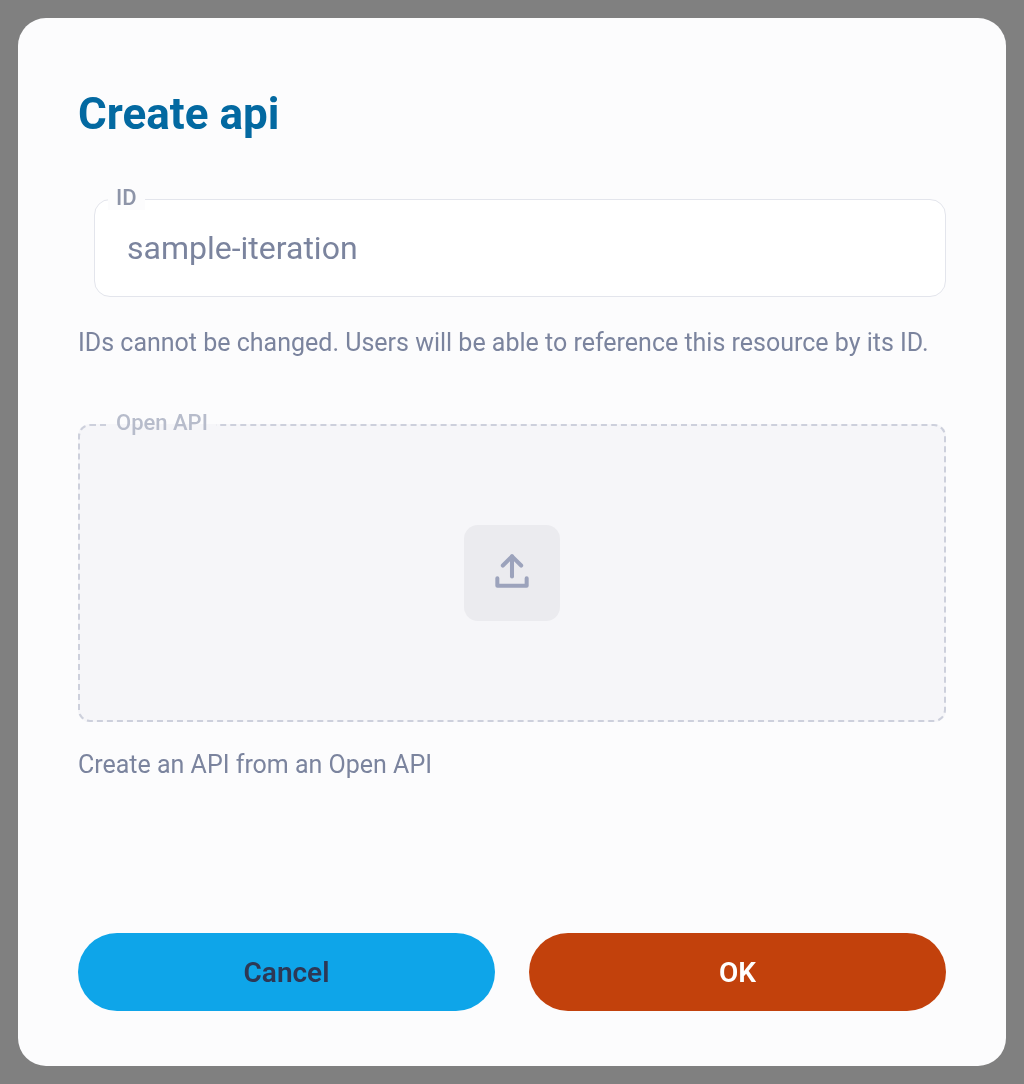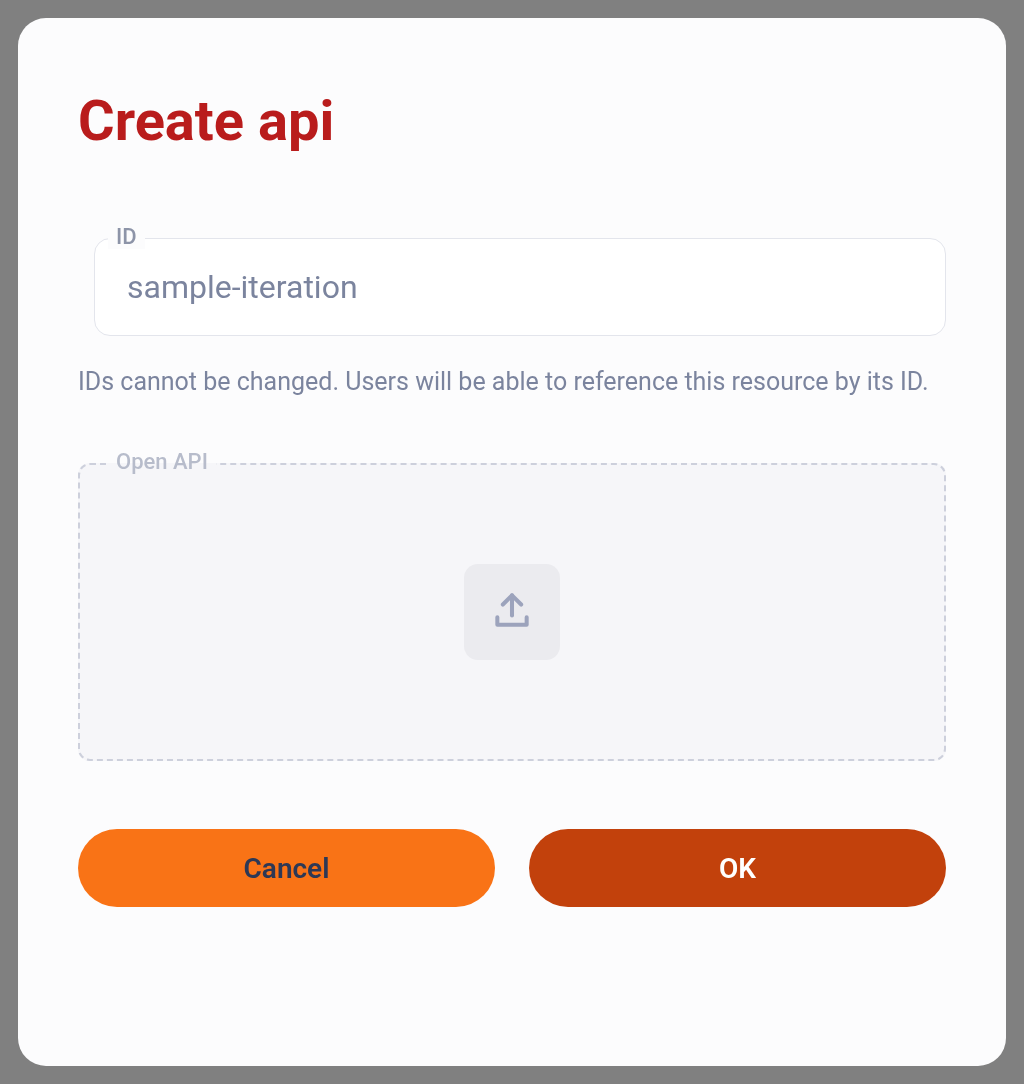--- a/index.html
+++ b/index.html
@@ -24,24 +24,24 @@
       right: 18px;
       bottom: 18px;
       background: #fcfcfd;
       border-radius: 28px;
       padding: 70px 60px 55px 60px;
       display: flex;
       flex-direction: column;
     }
 
     .modal-title {
-      font-size: 56px;
+      font-size: 44px;
       font-weight: 700;
-      color: #b91c1c;
-      margin-bottom: 84px;
+      color: #0369a1;
+      margin-bottom: 59px;
     }
 
     .field-group {
       position: relative;
       margin-bottom: 28px;
       padding-left: 16px;
     }
 
     .field-label {
       position: absolute;
@@ -155,21 +155,21 @@
       height: 78px;
       border-radius: 40px;
       border: none;
       font-size: 28px;
       font-weight: 600;
       cursor: pointer;
       font-family: inherit;
     }
 
     .btn-cancel {
-      background: #f97316;
+      background: #0ea5e9;
       color: #2d3855;
     }
 
     .btn-ok {
       background: #c2410c;
       color: #ffffff;
     }
   </style>
 </head>
 <body>
@@ -192,18 +192,19 @@
           <svg viewBox="0 0 24 24">
             <path d="M4 16 L4 20 L20 20 L20 16"></path>
             <path d="M12 4 L12 15"></path>
             <path d="M7 9 L12 4 L17 9"></path>
           </svg>
         </span>
       </div>
     </div>
   </div>
 
+  <p class="dropzone-helper">Create an API from an Open API</p>
 
   <div class="button-row">
     <button class="btn btn-cancel">Cancel</button>
     <button class="btn btn-ok">OK</button>
   </div>
 </div>
 
 </body></html>

